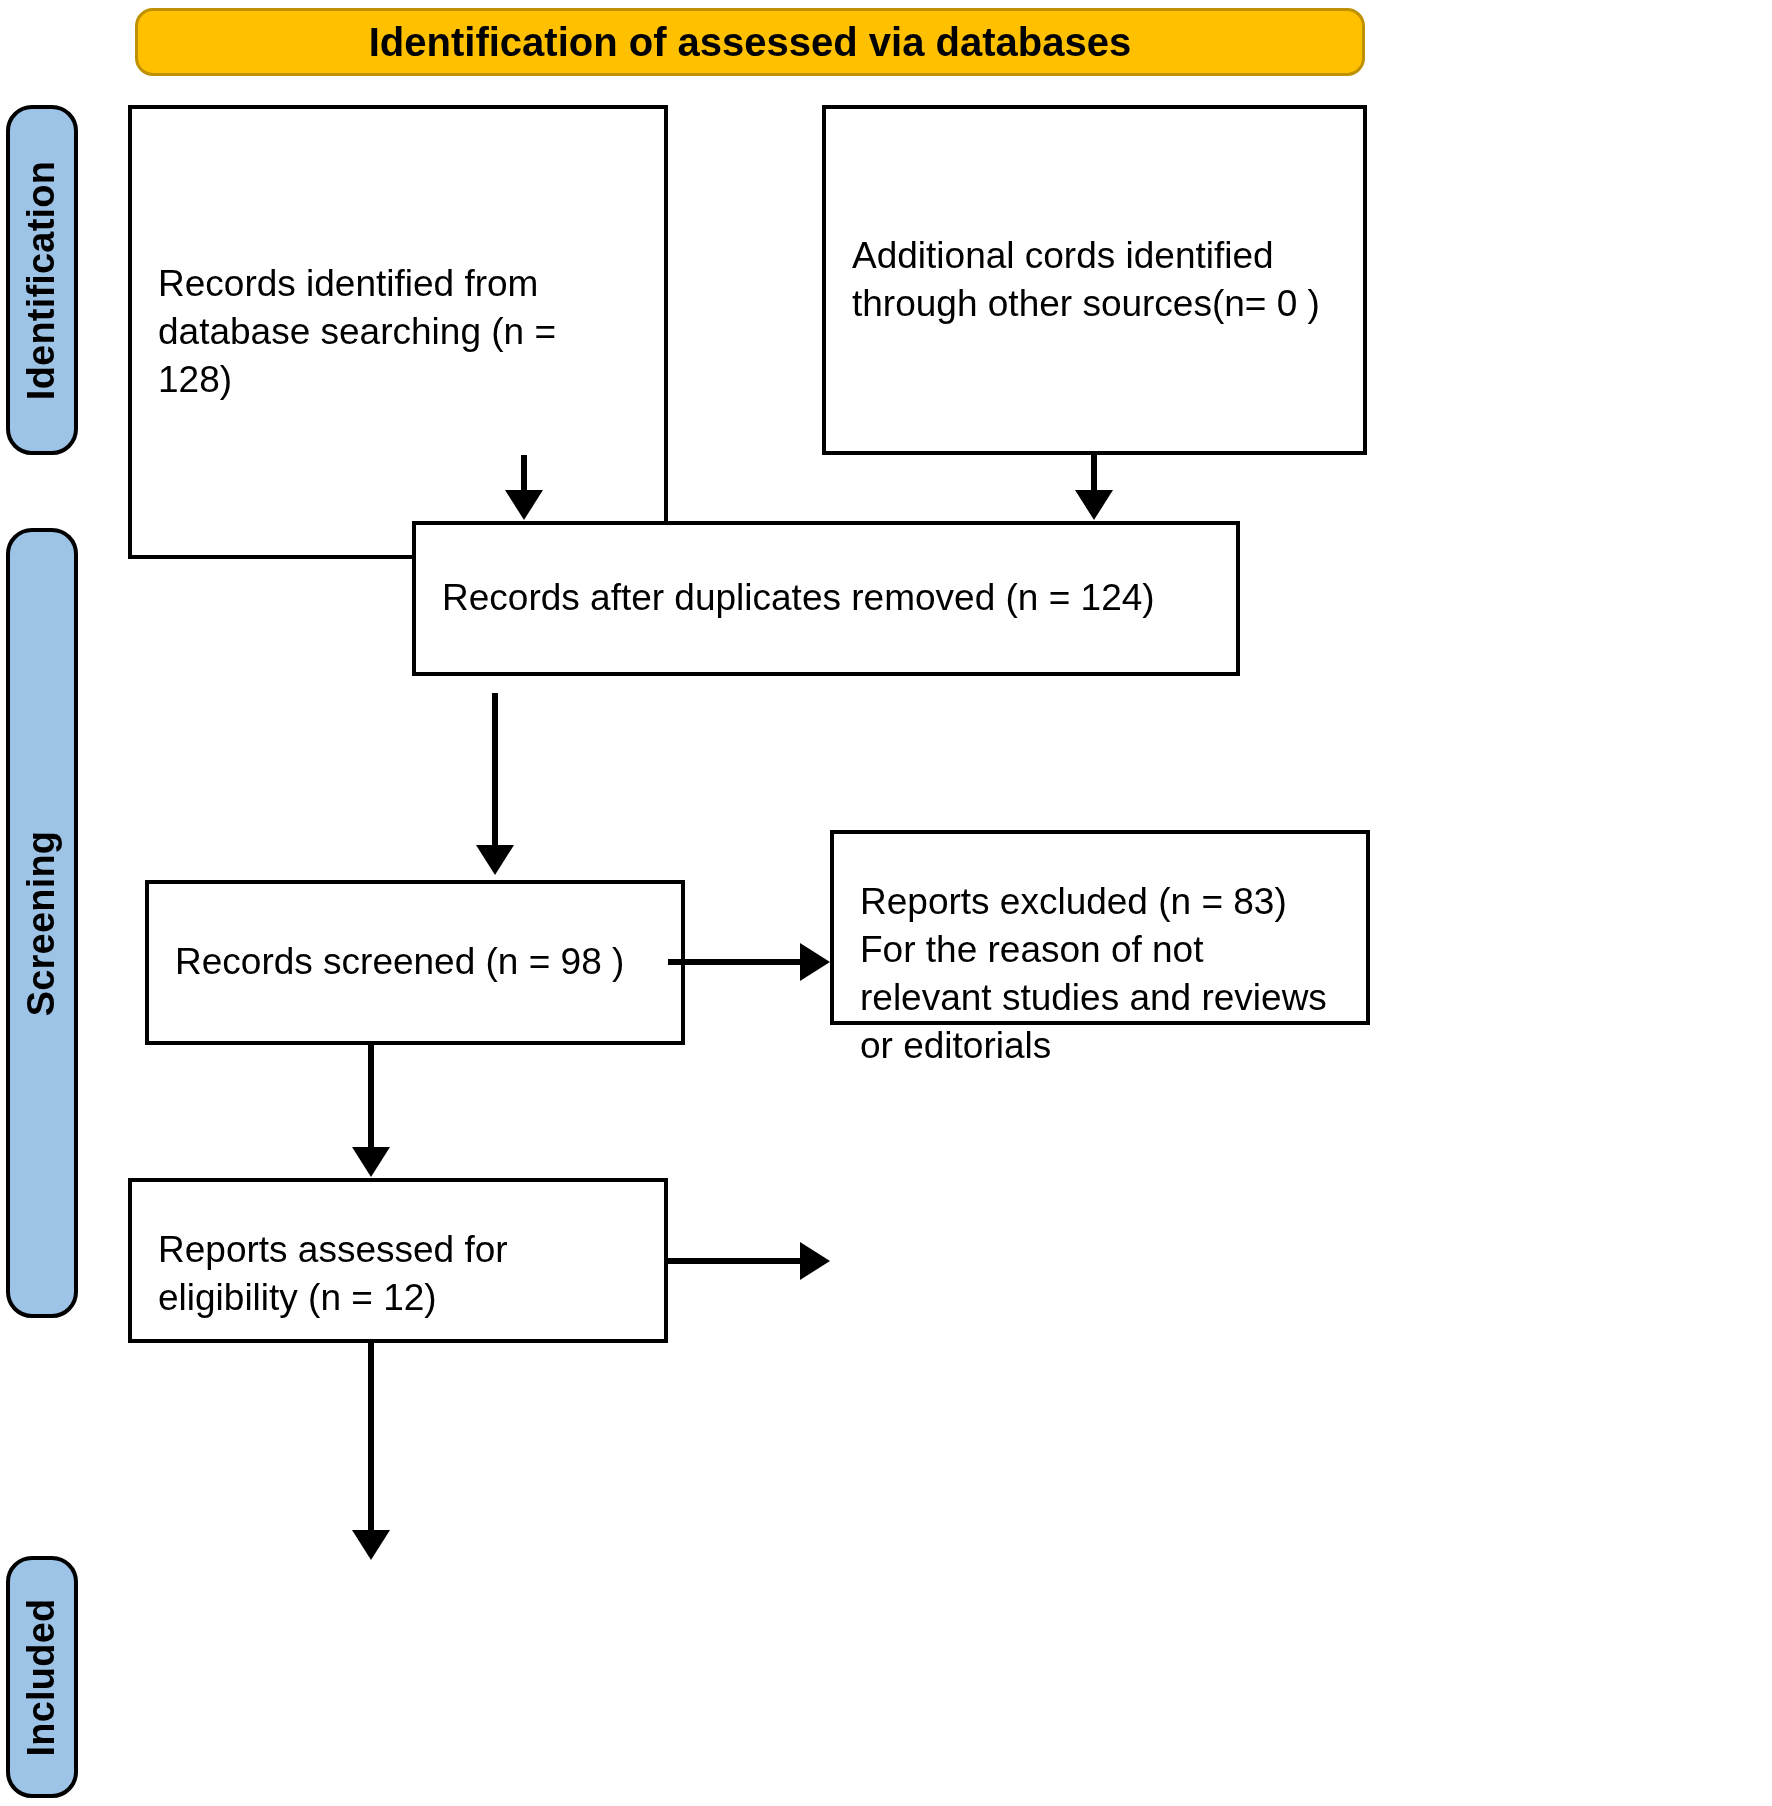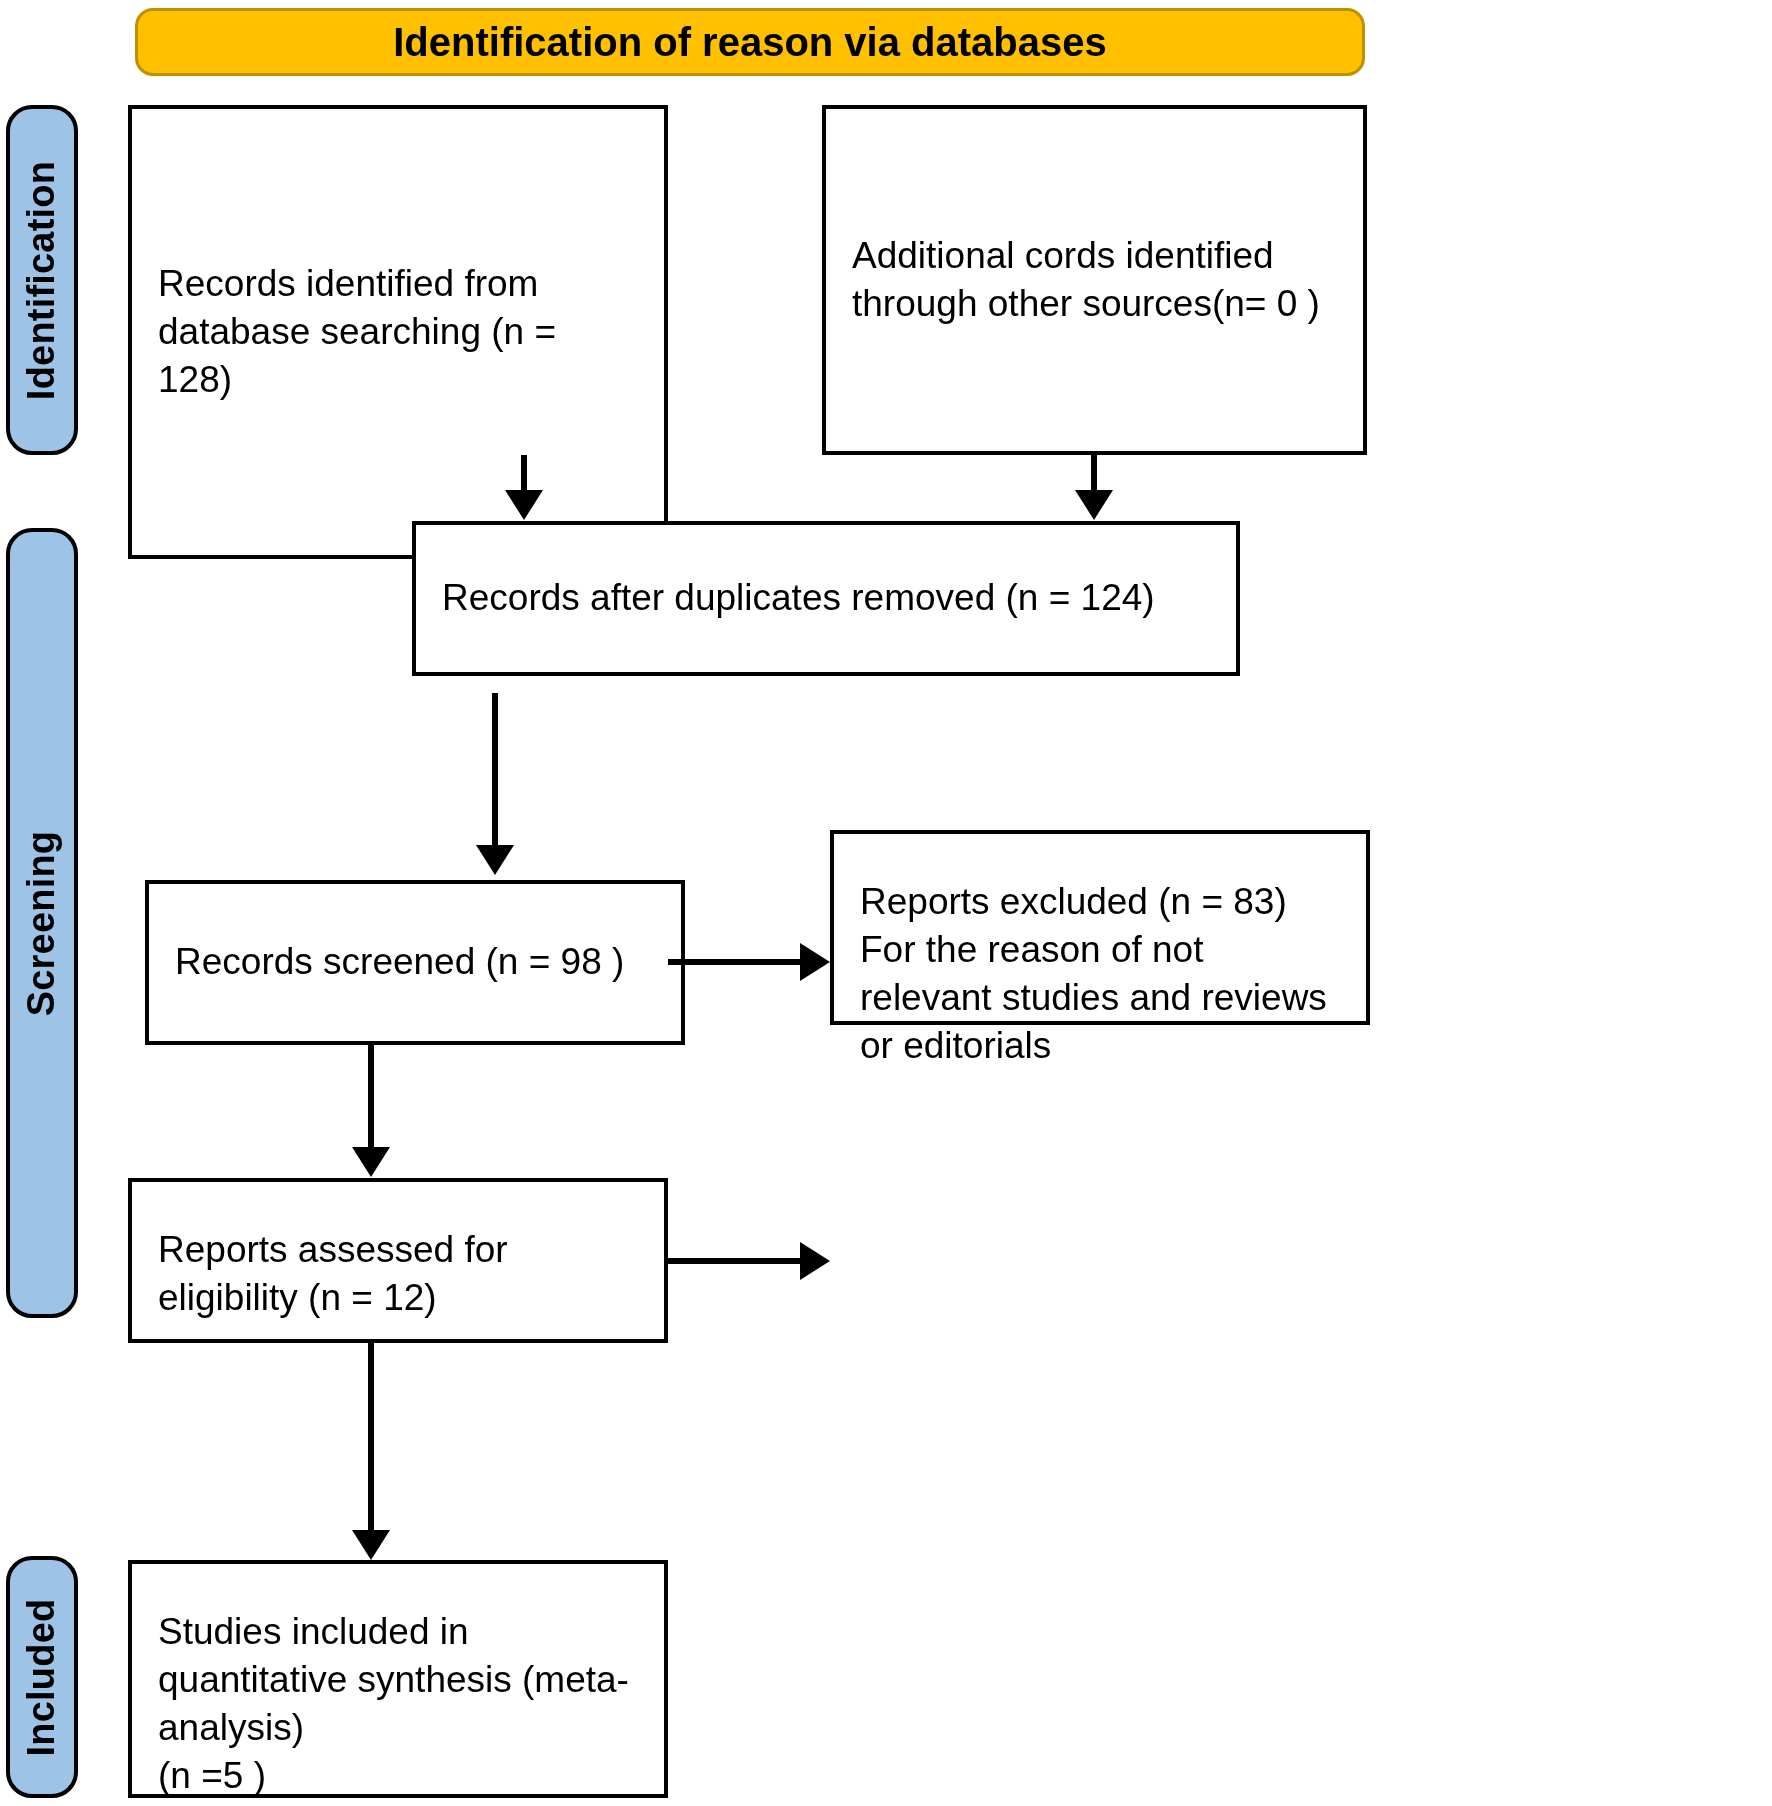--- a/index.html
+++ b/index.html
@@ -100,21 +100,21 @@
     border-bottom: 19px solid transparent;
     border-left: 30px solid #000000;
   }
 </style>
 </head>
 <body>
 
 <div id="canvas">
 
   <div class="header-banner" style="left:135px; top:8px; width:1230px; height:68px;">
-    <span class="header-banner-label">Identification of reason via databases</span>
+    <span class="header-banner-label">Identification of assessed via databases</span>
   </div>
 
   <div class="phase-pill" style="left:6px; top:105px; width:72px; height:350px;">
     <span class="phase-pill-label">Identification</span>
   </div>
 
   <div class="phase-pill" style="left:6px; top:528px; width:72px; height:790px;">
     <span class="phase-pill-label">Screening</span>
   </div>
 
@@ -162,18 +162,14 @@
     <span class="node-text">Reports assessed for eligibility (n = 12)</span>
   </div>
 
   <div class="conn conn-h" style="left:668px; top:1258px; width:140px; height:6px;"></div>
   <div class="arrowhead-right" style="left:800px; top:1242px;"></div>
 
 
   <div class="conn conn-v" style="left:368px; top:1343px; width:6px; height:200px;"></div>
   <div class="arrowhead-down" style="left:352px; top:1530px;"></div>
 
-  <div class="node-box align-top" style="left:128px; top:1560px; width:540px; height:238px;">
-    <span class="node-text">Studies included in quantitative synthesis (meta-analysis)
-(n =5 )</span>
-  </div>
 
 </div>
 
 </body></html>

